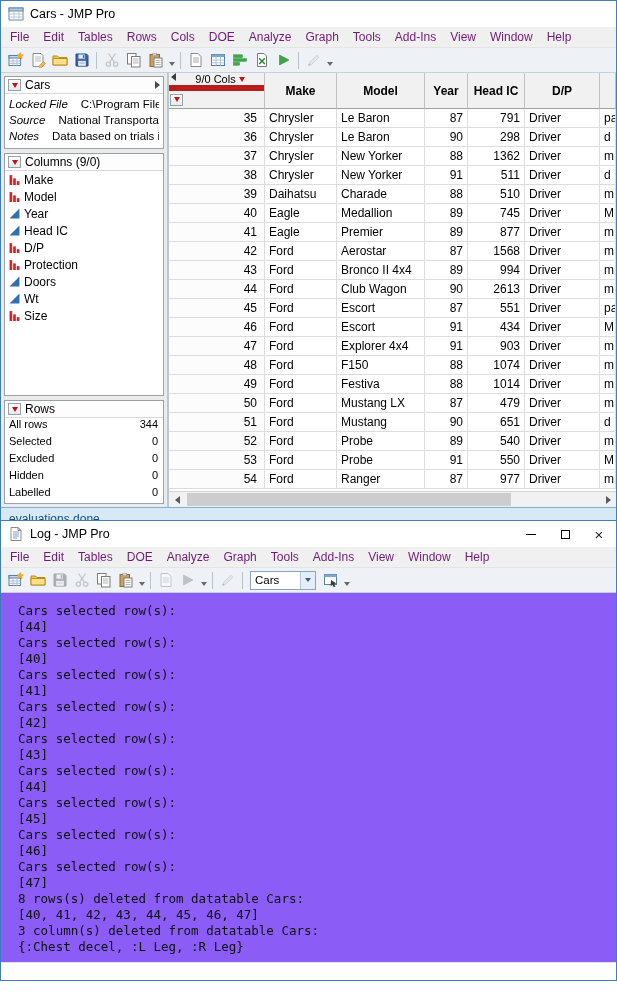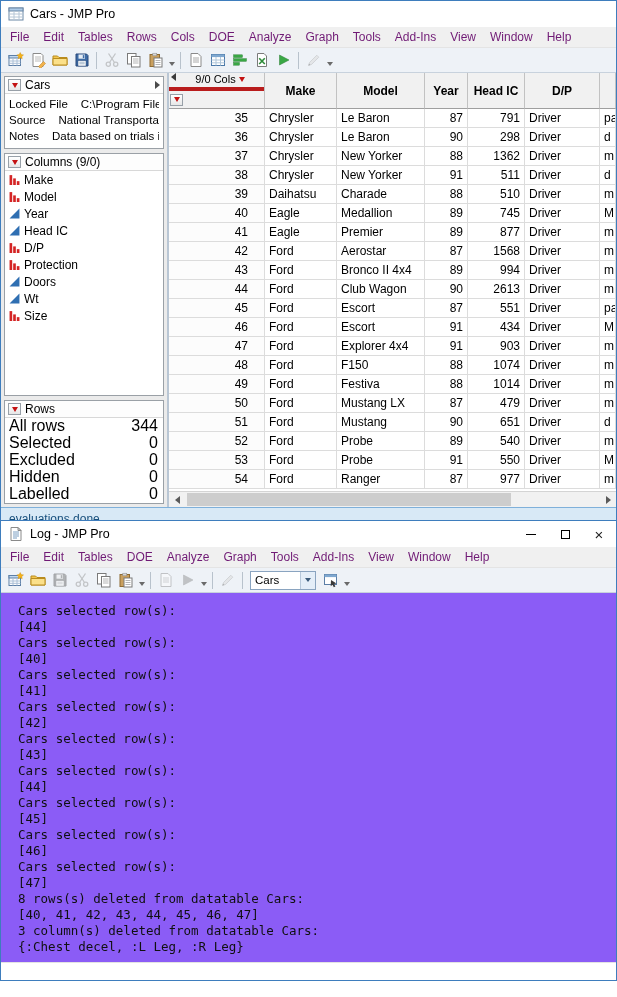--- a/index.html
+++ b/index.html
@@ -27,42 +27,42 @@
 .tchev::after{content:"";border-left:3px solid transparent;border-right:3px solid transparent;border-top:4px solid #6a6a6a}
 .main{flex:1;display:flex;overflow:hidden;background:#e9e9e9}
 .side{flex:0 0 168px;width:168px;border-right:2px solid #b9c6d4;background:#ebebeb;display:flex;flex-direction:column;padding:3px;gap:4px}
 .panel{background:#fff;border:1px solid #9aa0a6;overflow:hidden}
 .panel-header{height:17px;display:flex;align-items:center;gap:4px;padding:0 3px;border-bottom:1px solid #d8d8d8;font-size:12px;background:#fdfdfd}
 .rtri-btn{flex:0 0 13px;width:13px;height:12px;border:1px solid #98a0a8;background:linear-gradient(#fff,#e7e7e7);display:flex;align-items:center;justify-content:center}
 .rtri{width:0;height:0;border-left:3.5px solid transparent;border-right:3.5px solid transparent;border-top:5px solid #c41212}
 .collapse-right{margin-left:auto;width:0;height:0;border-top:4px solid transparent;border-bottom:4px solid transparent;border-left:5px solid #4a4a4a}
 .props{padding:2px 4px 4px}
 .prop-line{font-size:11.5px;line-height:16px;white-space:nowrap;overflow:hidden}
-.prop-label{margin-right:13px}
+.prop-label{font-style:italic;margin-right:13px}
 .columns-panel{flex:1}
 .col-item{display:flex;align-items:center;gap:4px;padding-left:4px;height:17px;font-size:12px}
 .col-icon{flex:0 0 11px;width:11px;height:11px}
 .col-icon svg{display:none;width:11px;height:11px}
 .col-icon.type-nominal svg.svg-nominal{display:block}
 .col-icon.type-continuous svg.svg-continuous{display:block}
 .rows-panel{flex:0 0 104px}
-.stat-row{display:flex;justify-content:space-between;align-items:flex-end;height:17px;padding:0 5px 0 4px;font-size:16px}
+.stat-row{display:flex;justify-content:space-between;align-items:flex-start;height:17px;padding:0 5px 0 4px;font-size:11px}
 .tablearea{flex:1;display:flex;flex-direction:column;background:#fff;overflow:hidden}
 .gridcols{display:grid;grid-template-columns:96px 72px 88px 43px 57px 75px 1fr}
 .ghead{flex:0 0 36px;height:36px}
 .hcell{background:#f1f1f1;border-right:1px solid #c2c2c2;border-bottom:1px solid #9f9f9f;display:flex;align-items:center;justify-content:center;font-size:12px;font-weight:bold;overflow:hidden}
 .corner{display:flex;flex-direction:column;background:#f1f1f1;border-right:1px solid #c2c2c2;border-bottom:1px solid #9f9f9f}
-.corner-top{height:18px;display:flex;align-items:flex-start;border-bottom:4px solid #b91c1c;padding:0 2px}
+.corner-top{height:18px;display:flex;align-items:flex-start;border-bottom:6px solid #b91c1c;padding:0 2px}
 .corner-collapse{width:0;height:0;border-top:4px solid transparent;border-bottom:4px solid transparent;border-right:5px solid #3a3a3a;margin-right:2px}
 .corner-label{margin:0 auto;display:flex;align-items:center;gap:3px;font-size:11px}
 .corner-bottom{flex:1;display:flex;align-items:center;padding-left:1px}
 .grid-row{height:19px}
 .cell{border-right:1px solid #dcdcdc;border-bottom:1px solid #dcdcdc;font-size:12px;padding:0 4px;display:flex;align-items:center;white-space:nowrap;overflow:hidden}
 .cell.num{justify-content:flex-end}
-.cell.rownum{justify-content:flex-end;padding-right:16px;background:#fcfcfc}
+.cell.rownum{justify-content:flex-end;padding-right:7px;background:#fcfcfc}
 .hscroll{margin-top:auto;flex:0 0 16px;background:#f1f1f1;border-top:1px solid #d4d4d4;display:flex;align-items:center}
 .sbtn{width:16px;height:100%;display:flex;align-items:center;justify-content:center}
 .arr-l{width:0;height:0;border-top:4px solid transparent;border-bottom:4px solid transparent;border-right:5px solid #5a5a5a}
 .arr-r{width:0;height:0;border-top:4px solid transparent;border-bottom:4px solid transparent;border-left:5px solid #5a5a5a}
 .strack{flex:1;height:100%;position:relative}
 .sthumb{position:absolute;left:2px;top:1px;height:13px;width:78%;background:#cdcdcd}
 .statusbar{flex:0 0 22px;background:#d8e9f6;border-top:1px solid #7fb0da;display:flex;align-items:center;padding-left:8px;font-size:12px;color:#174f7c}
 .combo{width:66px;height:19px;background:#fff;border:1px solid #8aa4c0;display:flex;align-items:center;margin:0 3px}
 .combo-text{flex:1;font-size:11.5px;padding-left:4px;white-space:nowrap;overflow:hidden}
 .combo-arrow{width:15px;height:100%;background:#e4eef8;border-left:1px solid #b7c8da;display:flex;align-items:center;justify-content:center}

